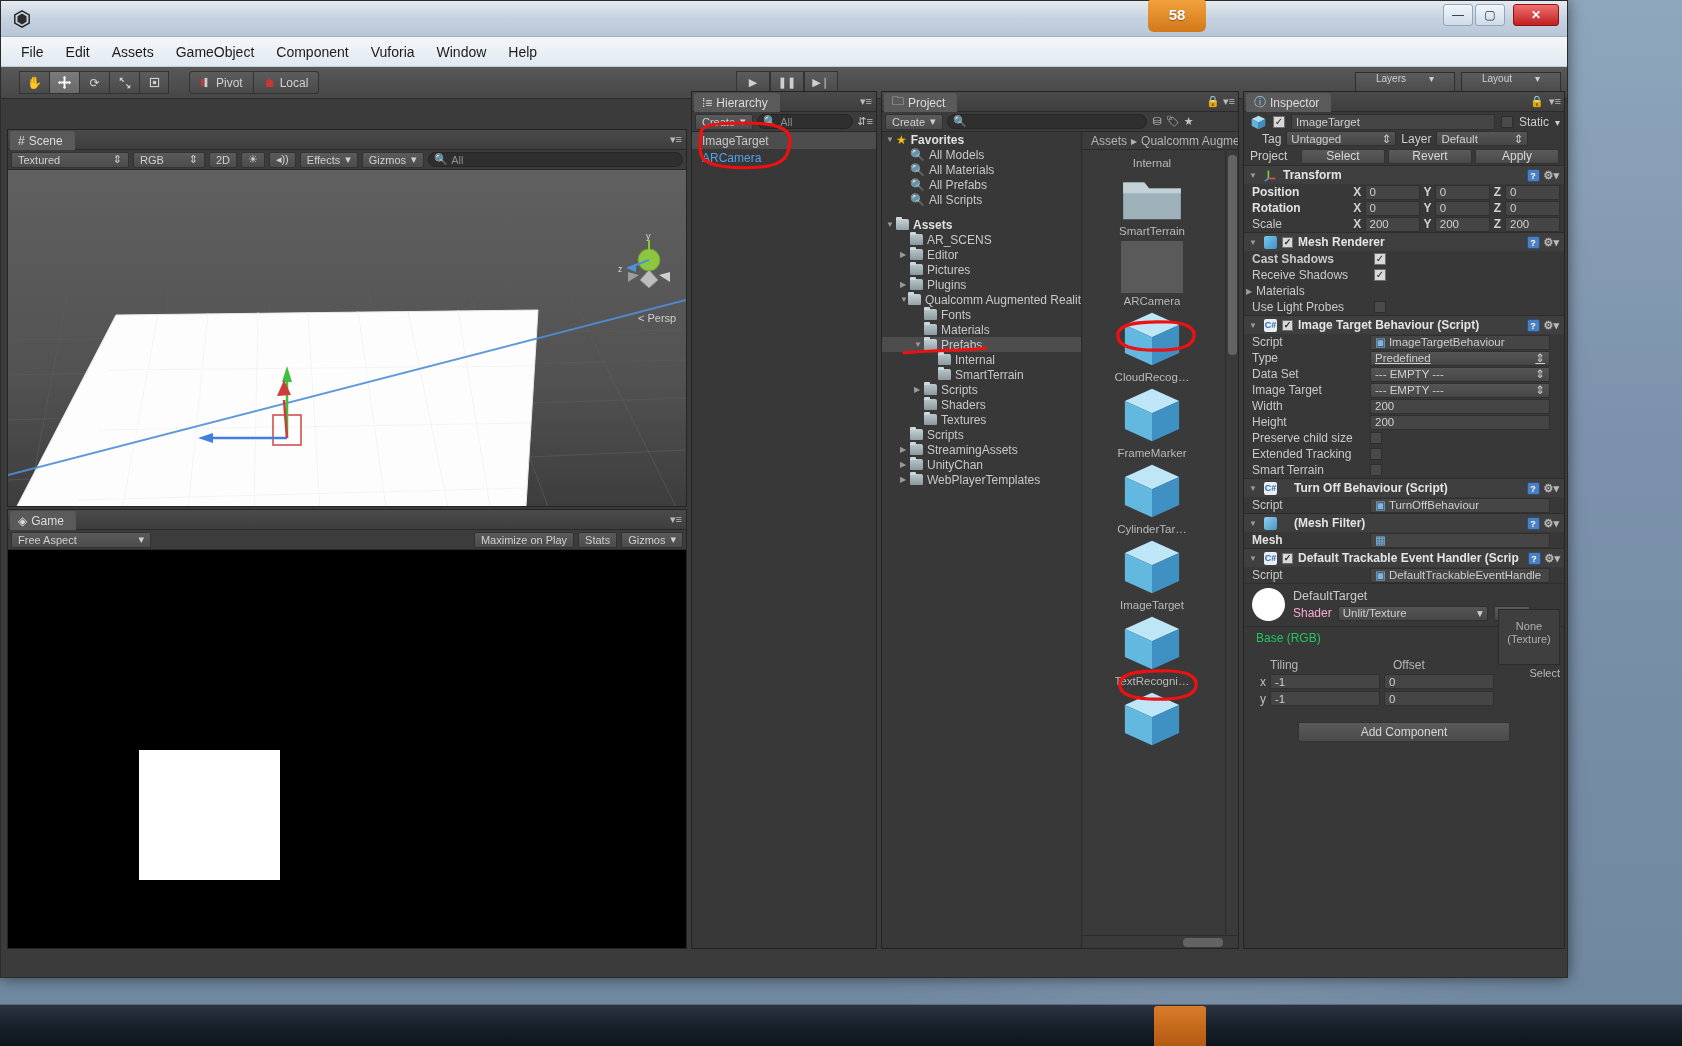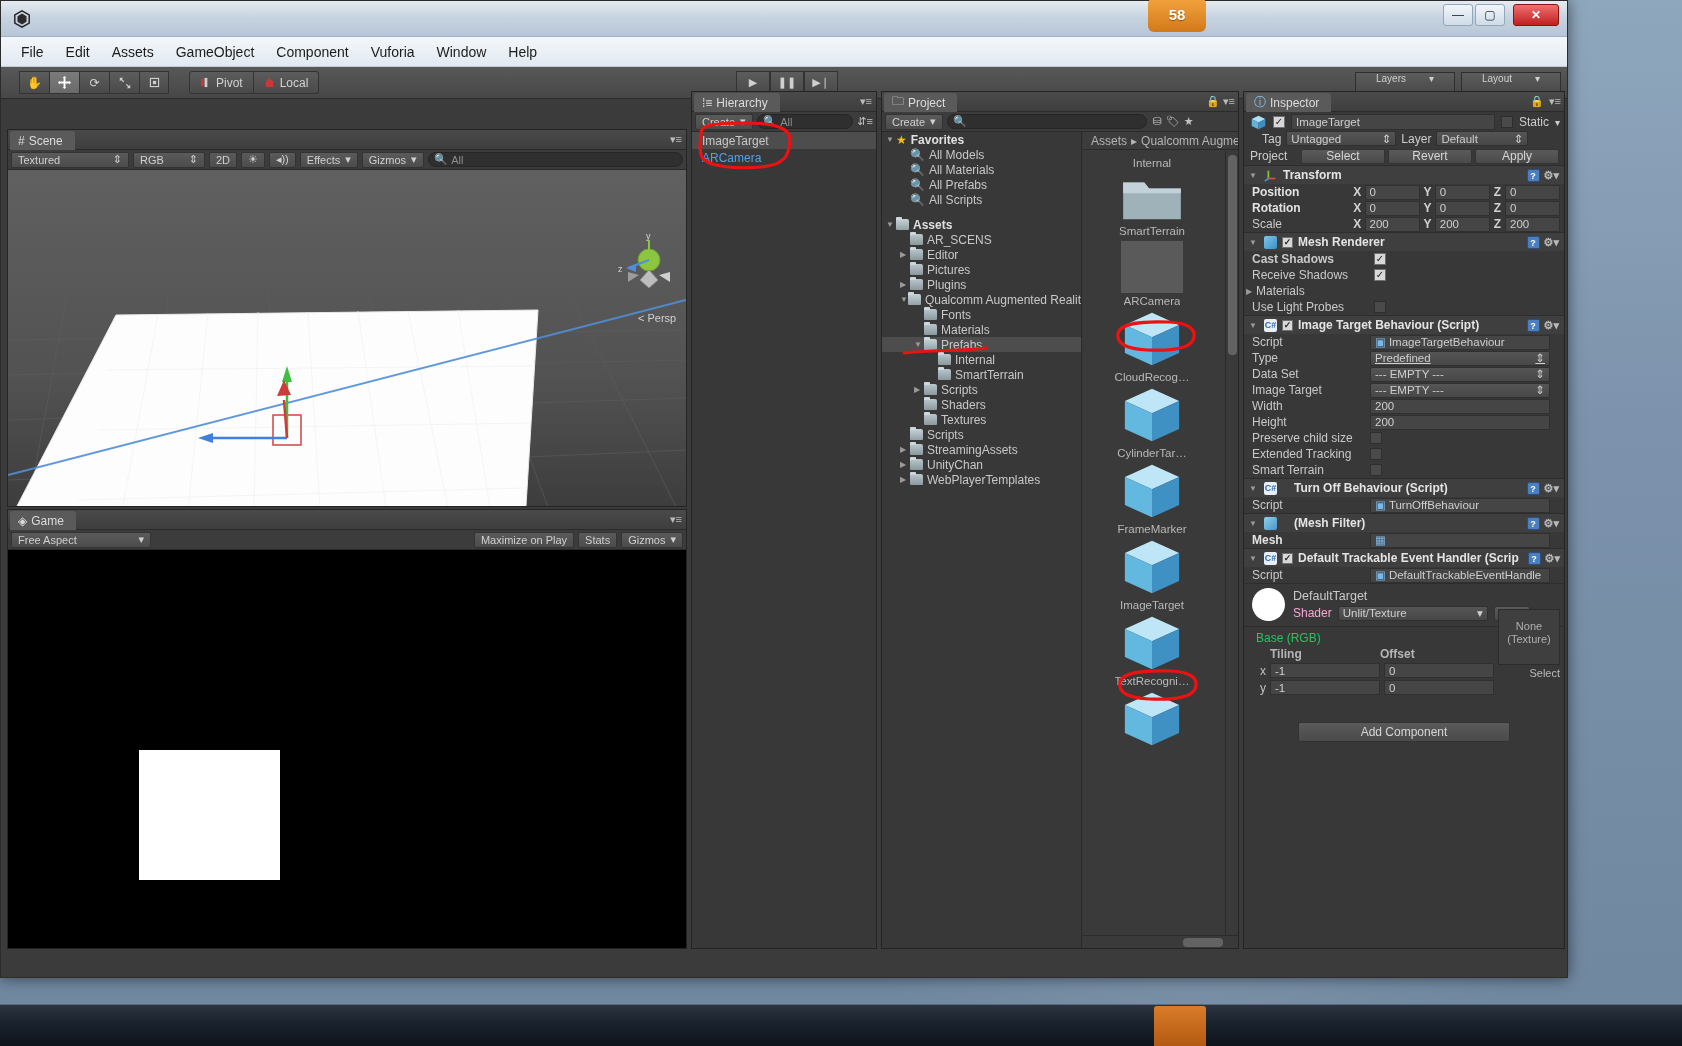--- a/index.html
+++ b/index.html
@@ -618,29 +618,29 @@
               <polygon points="61,15 32,28 32,58 61,45" fill="#3f91c4"></polygon>
             </svg>
             <div class="asset-label">CloudRecog…</div>
           </div>
           <div class="asset-cell">
             <svg class="cube" viewBox="0 0 64 62">
               <polygon points="32,2 61,15 32,28 3,15" fill="#bfe6f7"></polygon>
               <polygon points="3,15 32,28 32,58 3,45" fill="#63b8e0"></polygon>
               <polygon points="61,15 32,28 32,58 61,45" fill="#3f91c4"></polygon>
             </svg>
-            <div class="asset-label">CylinderTar…</div>
+            <div class="asset-label">FrameMarker</div>
           </div>
           <div class="asset-cell">
             <svg class="cube" viewBox="0 0 64 62">
               <polygon points="32,2 61,15 32,28 3,15" fill="#bfe6f7"></polygon>
               <polygon points="3,15 32,28 32,58 3,45" fill="#63b8e0"></polygon>
               <polygon points="61,15 32,28 32,58 61,45" fill="#3f91c4"></polygon>
             </svg>
-            <div class="asset-label">FrameMarker</div>
+            <div class="asset-label">CylinderTar…</div>
           </div>
           <div class="asset-cell">
             <svg class="cube" viewBox="0 0 64 62">
               <polygon points="32,2 61,15 32,28 3,15" fill="#bfe6f7"></polygon>
               <polygon points="3,15 32,28 32,58 3,45" fill="#63b8e0"></polygon>
               <polygon points="61,15 32,28 32,58 61,45" fill="#3f91c4"></polygon>
             </svg>
             <div class="asset-label">ImageTarget</div>
           </div>
           <div class="asset-cell">
@@ -911,21 +911,21 @@
               <div class="field pop" style="width:150px;">
                 <span>Unlit/Texture</span>
                   <span>▾</span>
               </div>
               <div class="btn3d" style="width:36px; height:15px; font-size:11px;">Edit...</div>
             </div>
           </div>
         </div>
         <div style="border-top:1px solid #2d2d2d; margin-top:5px; padding-top:4px; position:relative; height:78px;">
           <div style="color:#22c55e; padding-left:12px;">Base (RGB)</div>
-          <div style="display:flex; gap:0; padding-left:26px; margin-top:2px; color:#b5b5b5;font-weight:bold;">
+          <div style="display:flex; gap:13px; padding-left:26px; margin-top:13px; color:#b5b5b5;">
             <span style="width:110px;">Tiling</span>
             <span style="width:110px;">Offset</span>
           </div>
           <div id="material-rows">
               <div style="display: flex; align-items: center; gap: 4px; padding-left: 12px; margin-top: 2px;">
                 <span style="color: rgb(192, 192, 192); width: 10px; text-align: right;">x</span>
                 <div class="field" style="width: 110px;">-1</div>
                 <div class="field" style="width: 110px;">0</div>
               </div>
               <div style="display: flex; align-items: center; gap: 4px; padding-left: 12px; margin-top: 2px;">

